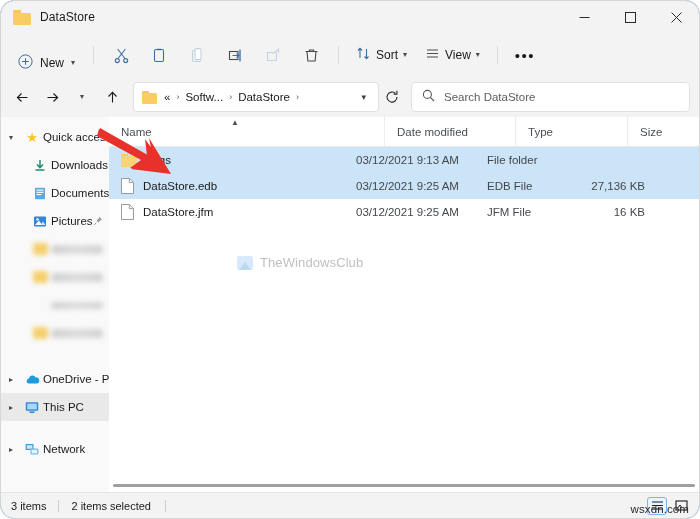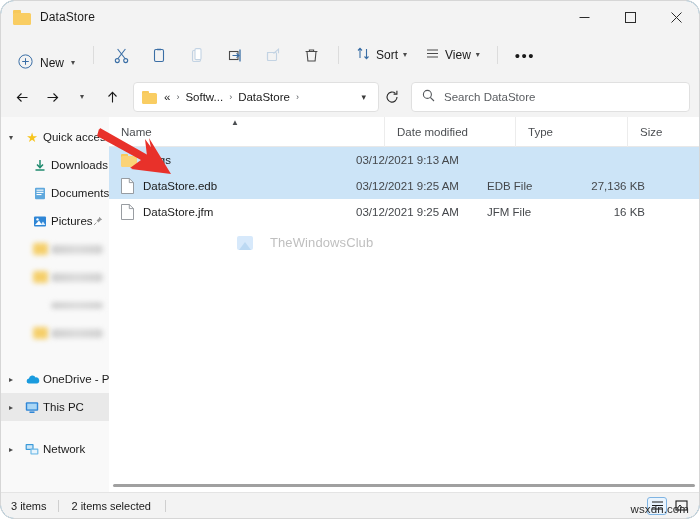--- a/index.html
+++ b/index.html
@@ -173,22 +173,22 @@
   .cell.type { width: 112px; color: #44474b; }
   .cell.size { width: 72px; color: #44474b; justify-content: flex-end; padding-right: 14px; padding-left: 0; }
 
   .row-folder { width: 16px; height: 13px; position: relative; flex: 0 0 16px; }
   .row-folder .tab { position: absolute; left: 0; top: 0; width: 7px; height: 3px; background: #f7c95b; border-radius: 1px 1px 0 0; }
   .row-folder .body { position: absolute; left: 0; top: 2.5px; width: 16px; height: 10.5px; background: #fbd377; border-radius: 1.5px; }
   .row-file { width: 13px; height: 16px; flex: 0 0 13px; }
 
   
   #watermark {
-    position: absolute; left: 128px; top: 88px;
-    display: flex; align-items: center; gap: 17px;
+    position: absolute; left: 128px; top: 108px;
+    display: flex; align-items: center; gap: 7px;
     pointer-events: none;
   }
   #wm-text { font-size: 13px; color: #bfbfbf; letter-spacing: .1px; }
   #wm-icon { width: 16px; height: 14px; background: #d7e9fb; border-radius: 2px; position: relative; overflow: hidden; }
   #wm-icon::after {
     content: ""; position: absolute; left: 2px; bottom: 0;
     border-left: 6px solid transparent; border-right: 6px solid transparent;
     border-bottom: 8px solid #bcd9f3;
   }
 
@@ -555,20 +555,21 @@
 
         <div class="row sel">
           <div class="cell name">
             <span class="row-folder">
                 <span class="tab"></span>
                 <span class="body"></span>
               </span>
             <span>Logs</span>
           </div>
           <div class="cell date">03/12/2021 9:13 AM</div>
+          <div class="cell type">File folder</div>
           <div class="cell size"></div>
         </div>
 
         <div class="row sel">
           <div class="cell name">
             <span class="row-file">
               <svg width="13" height="16" viewBox="0 0 13 16">
                   <path d="M0.5 0.5 H8.3 L12.5 4.6 V15.5 H0.5 Z" fill="#ffffff" stroke="#8d9297" stroke-width="0.9"></path>
                   <path d="M8.3 0.5 V4.6 H12.5" fill="none" stroke="#8d9297" stroke-width="0.9"></path>
                 </svg>

